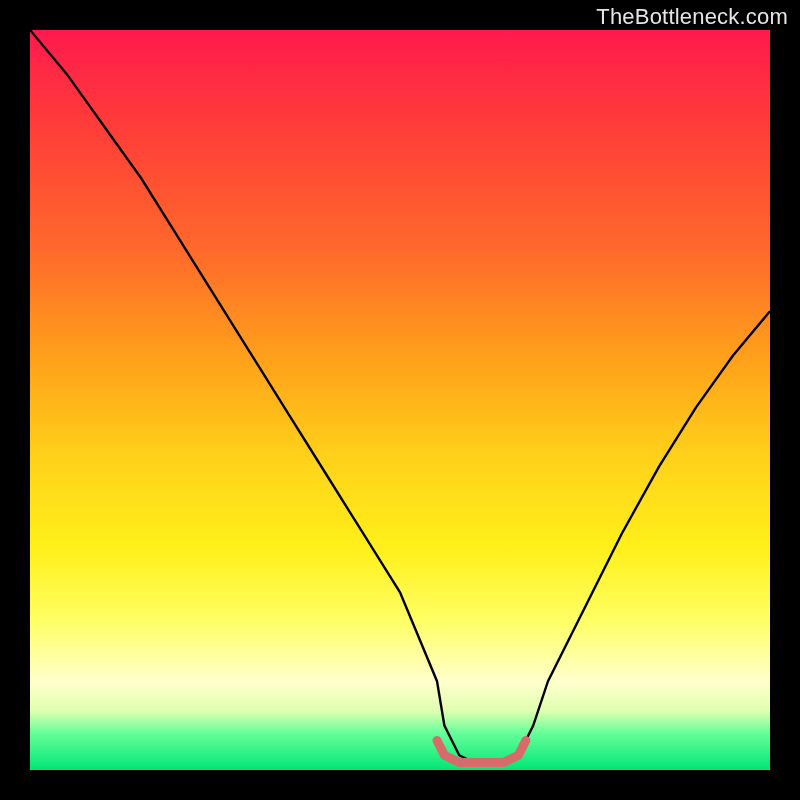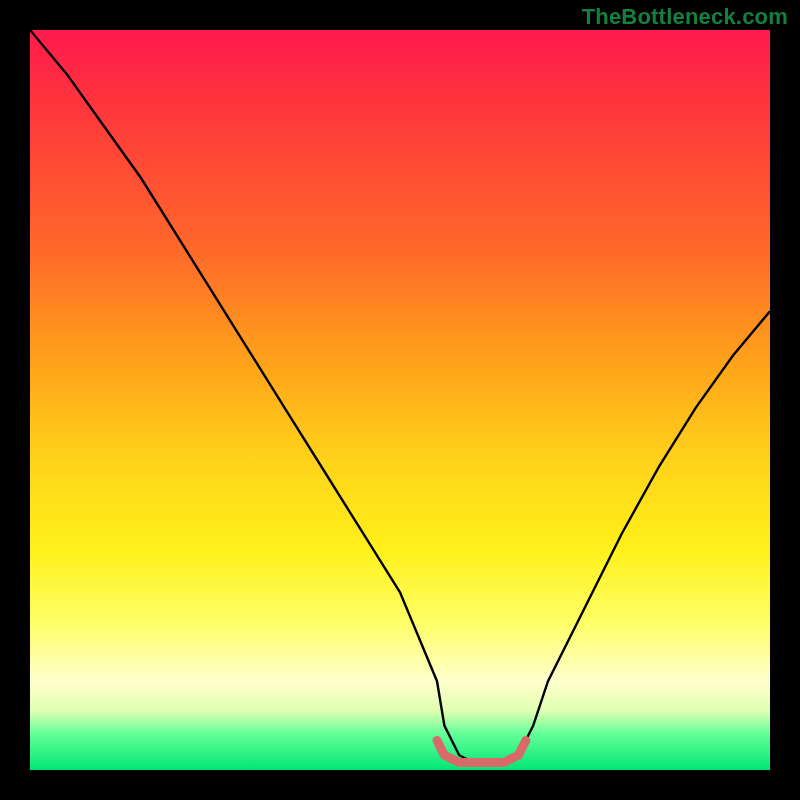--- a/index.html
+++ b/index.html
@@ -14,23 +14,23 @@
   .frame {
     position: relative;
     width: 800px;
     height: 800px;
     background: #000;
   }
   .watermark {
     position: absolute;
     top: 4px;
     right: 12px;
-    color: #15803d;
+    color: #e5e5e5;
     font-size: 22px;
-    font-weight: 700;
+    font-weight: 400;
     letter-spacing: 0.2px;
     user-select: none;
   }
   .plot-area {
     position: absolute;
     left: 30px;
     top: 30px;
     width: 740px;
     height: 740px;
     overflow: hidden;

